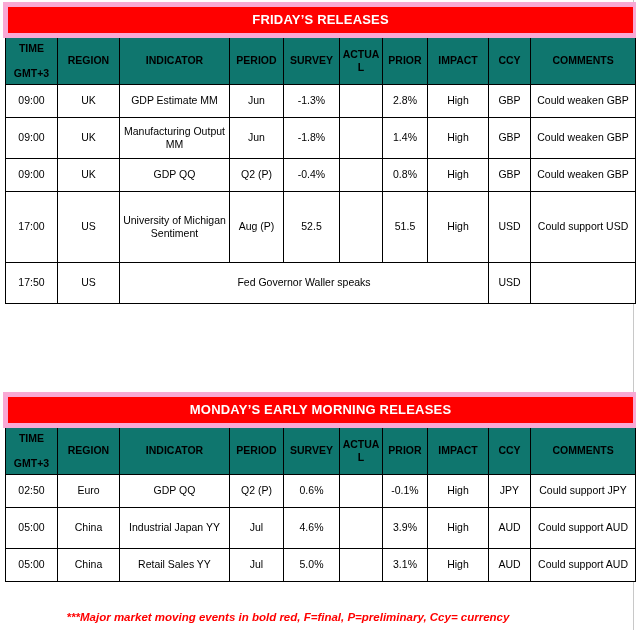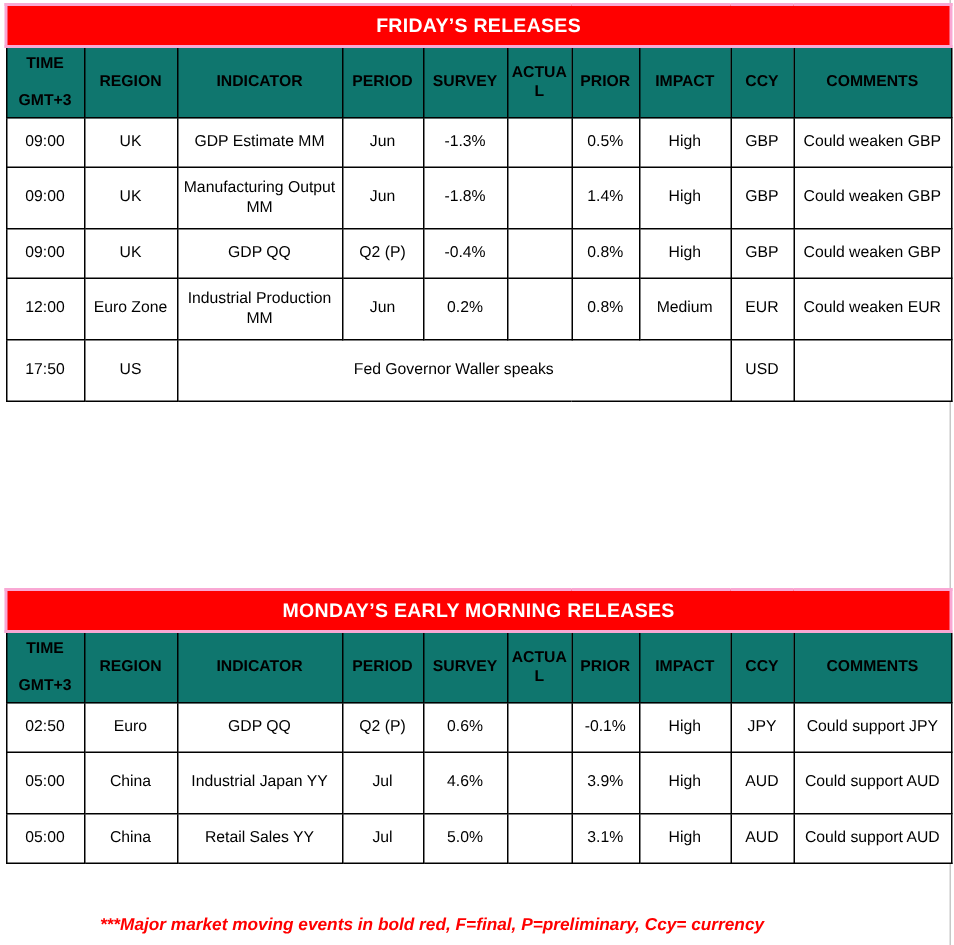--- a/index.html
+++ b/index.html
@@ -60,21 +60,21 @@
     overflow-wrap: break-word;
   }
 
   tr.title-row td {
     background: #ff0000;
     color: #ffffff;
     font-size: 13px;
     font-weight: bold;
     letter-spacing: 0.2px;
     height: 26px;
-    border: 2px solid #f9a8d4;
+    border: 5px solid #f9a8d4;
   }
 
   tr.head-row th {
     background: #0f766e;
     font-weight: bold;
     font-size: 10.5px;
     height: 46px;
   }
 
   th.time-head {
@@ -155,21 +155,21 @@
           <th>COMMENTS</th>
         </tr>
 
         <tr class="data-row">
           <td>09:00</td>
           <td>UK</td>
           <td>GDP Estimate MM</td>
           <td>Jun</td>
           <td>-1.3%</td>
           <td></td>
-          <td>0.5%</td>
+          <td>2.8%</td>
           <td>High</td>
           <td>GBP</td>
           <td>Could weaken GBP</td>
         </tr>
 
         <tr class="data-row tall">
           <td>09:00</td>
           <td>UK</td>
           <td>Manufacturing Output MM</td>
           <td>Jun</td>
@@ -187,33 +187,33 @@
           <td>GDP QQ</td>
           <td>Q2 (P)</td>
           <td>-0.4%</td>
           <td></td>
           <td>0.8%</td>
           <td>High</td>
           <td>GBP</td>
           <td>Could weaken GBP</td>
         </tr>
 
-        <tr class="data-row tall">
-          <td>12:00</td>
-          <td>Euro Zone</td>
-          <td>Industrial Production MM</td>
-          <td>Jun</td>
-          <td>0.2%</td>
-          <td></td>
-          <td>0.8%</td>
-          <td>Medium</td>
-          <td>EUR</td>
-          <td>Could weaken EUR</td>
-        </tr>
-
+
+        <tr class="data-row xtall">
+          <td>17:00</td>
+          <td>US</td>
+          <td>University of Michigan Sentiment</td>
+          <td>Aug (P)</td>
+          <td>52.5</td>
+          <td></td>
+          <td>51.5</td>
+          <td>High</td>
+          <td>USD</td>
+          <td>Could support USD</td>
+        </tr>
 
         <tr class="data-row tall">
           <td>17:50</td>
           <td>US</td>
           <td colspan="6">Fed Governor Waller speaks</td>
           <td>USD</td>
           <td></td>
         </tr>
       </tbody>
     </table>

